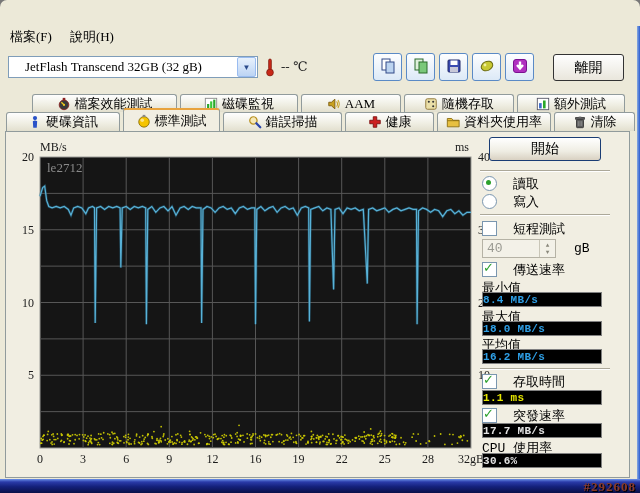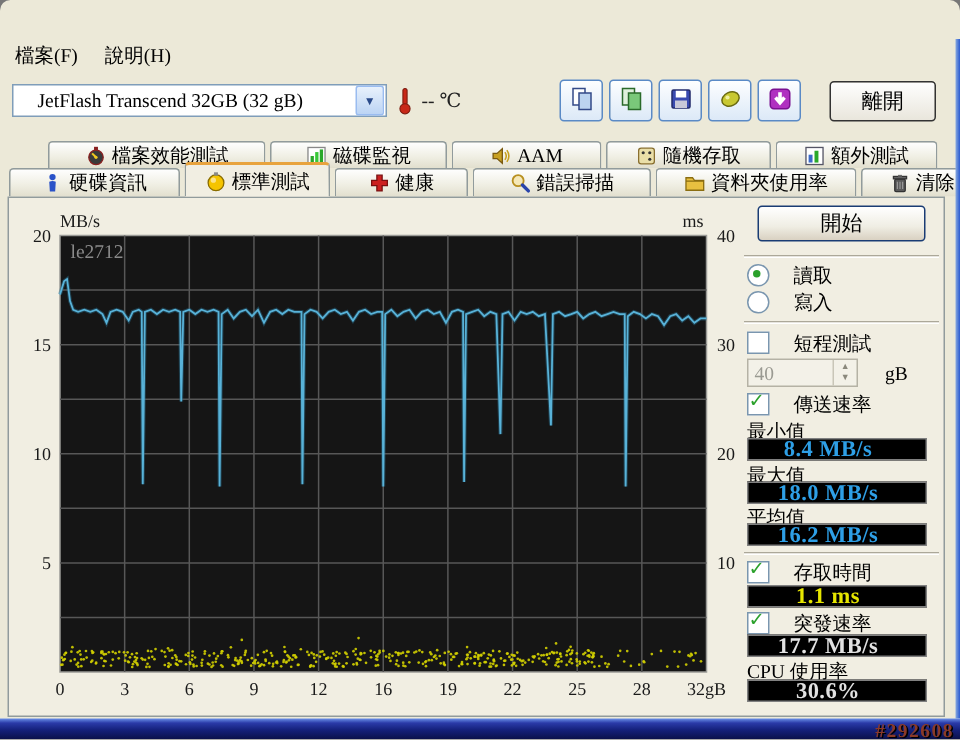--- a/index.html
+++ b/index.html
@@ -47,42 +47,42 @@
     background:linear-gradient(180deg,#FEFEFE,#F0EFE4 55%,#E2DFCE);
     font-size:13px;display:flex;align-items:center;justify-content:center;gap:4px;
     box-sizing:border-box;white-space:nowrap;padding:0 4px;}
   .tab.active{background:#F1EEE2;border-top:2px solid #E8A33D;height:23px;margin-top:-4px;z-index:5;}
   .tab .ticon{display:inline-flex;width:14px;height:14px;}
   
   .page{position:absolute;left:5px;top:131px;width:625px;height:347px;background:#F1EEE2;
     border:1px solid #919B9C;box-sizing:border-box;}
   #chart-svg{position:absolute;left:5px;top:131px;}
   
-  .controls{position:absolute;left:490px;top:131px;width:142px;height:339px;font-size:13px;}
+  .controls{position:absolute;left:474px;top:131px;width:142px;height:339px;font-size:13px;font-family:Liberation Mono, monospace;}
   .sep{position:absolute;left:6px;width:130px;border-top:1px solid #ACA899;border-bottom:1px solid #FFF;}
   .start-btn{position:absolute;left:15px;top:6px;width:112px;height:24px;border:1px solid #1A3C74;
     border-radius:3px;background:linear-gradient(180deg,#FFFFFF,#EFEDE3 60%,#D9D1C2);
     font-size:14px;font-family:inherit;}
   .ctl-row{position:absolute;left:8px;display:flex;align-items:center;gap:16px;height:15px;}
   .radio{width:13px;height:13px;border:1px solid #7A96AF;border-radius:50%;background:#fff;
     position:relative;flex:0 0 auto;}
   .radio.selected::after{content:"";position:absolute;left:3px;top:3px;width:5px;height:5px;
     border-radius:50%;background:#2BA12B;}
   .cb{width:13px;height:13px;border:1px solid #7A96AF;background:#fff;position:relative;flex:0 0 auto;}
   .cb.checked::after{content:"\2713";position:absolute;left:0px;top:-3px;color:#2BA12B;
     font-weight:bold;font-size:13px;font-family:"DejaVu Sans",sans-serif;}
   .spinner{position:absolute;left:8px;top:108px;width:74px;height:19px;background:#F3F1E8;
     border:1px solid #B5B2A5;box-sizing:border-box;display:flex;}
   .spin-val{flex:1;color:#9A9A92;font-size:13px;padding-left:4px;line-height:17px;}
   .spin-arrows{width:15px;border-left:1px solid #C9C6B8;display:flex;flex-direction:column;
     align-items:center;justify-content:center;font-size:6px;color:#8A887C;line-height:7px;}
   .unit-label{position:absolute;left:100px;top:110px;}
   .lbl{position:absolute;left:8px;height:14px;}
   .vbox{position:absolute;left:8px;width:120px;height:15px;background:#000;border:1px solid #808080;
-    text-align:center;padding-right:12px;box-sizing:border-box;font-weight:bold;font-size:15px;
+    text-align:left;padding-right:12px;box-sizing:border-box;font-weight:bold;font-size:11px;
     line-height:14px;letter-spacing:.3px;}
   .c-blue{color:#2E9FE6}.c-yellow{color:#E6E600}.c-white{color:#E2E2E2}
   
   .bottom-frame{position:absolute;left:0;top:479px;width:640px;height:14px;
     background:linear-gradient(180deg,#6A90E8 0px,#2A3AA8 3px,#14207A 55%,#0A1048 100%);}
   .corner-mark{position:absolute;right:4px;top:0px;font-weight:bold;font-size:13px;color:#8A3A28;
     text-shadow:1px 1px 0 #000;letter-spacing:1px;}
   .side-border-r{position:absolute;right:0;top:26px;width:3px;height:453px;
     background:linear-gradient(90deg,#88AAE0,#2A5AD0);}
 </style>
@@ -215,38 +215,38 @@
       <div class="tab active" style="width: 97px;">
         <span class="ticon">
           <svg width="14" height="14" viewBox="0 0 16 16">
             <circle cx="8" cy="9" r="6" fill="#F5C400" stroke="#8A6D00"></circle>
             <circle cx="6" cy="7" r="2" fill="#FBE28A"></circle>
             <rect x="6.5" y="1" width="3" height="2.5" fill="#8A8A8A"></rect>
           </svg>
         </span>
         <span>標準測試</span>
       </div>
-      <div class="tab" style="width: 89px;">
-        <span class="ticon">
-          <svg width="14" height="14" viewBox="0 0 16 16">
-            <path d="M6 2 h4 v4 h4 v4 h-4 v4 h-4 v-4 H2 V6 h4 Z" fill="#CC2020" stroke="#7A1010"></path>
-          </svg>
-        </span>
-        <span>健康</span>
-      </div>
       <div class="tab" style="width: 119px;">
         <span class="ticon">
           <svg width="14" height="14" viewBox="0 0 16 16">
             <circle cx="6.2" cy="6.2" r="4.2" fill="#F5E8B8" stroke="#B89020" stroke-width="1.4"></circle>
             <line x1="9.5" y1="9.5" x2="14" y2="14" stroke="#2A44AA" stroke-width="2.6" stroke-linecap="round"></line>
           </svg>
         </span>
         <span>錯誤掃描</span>
       </div>
-      <div class="tab" style="width: 134px;">
+      <div class="tab" style="width: 89px;">
+        <span class="ticon">
+          <svg width="14" height="14" viewBox="0 0 16 16">
+            <path d="M6 2 h4 v4 h4 v4 h-4 v4 h-4 v-4 H2 V6 h4 Z" fill="#CC2020" stroke="#7A1010"></path>
+          </svg>
+        </span>
+        <span>健康</span>
+      </div>
+      <div class="tab" style="width: 114px;">
         <span class="ticon">
           <svg width="14" height="14" viewBox="0 0 16 16">
             <path d="M1.5 4 h5 l1.5 2 h7 v7.5 h-13.5 Z" fill="#E8C040" stroke="#8A6D10"></path>
             <path d="M1.5 6.5 h13.5" stroke="#8A6D10" fill="none"></path>
           </svg>
         </span>
         <span>資料夾使用率</span>
       </div>
       <div class="tab" style="width: 81px;">
         <span class="ticon">

